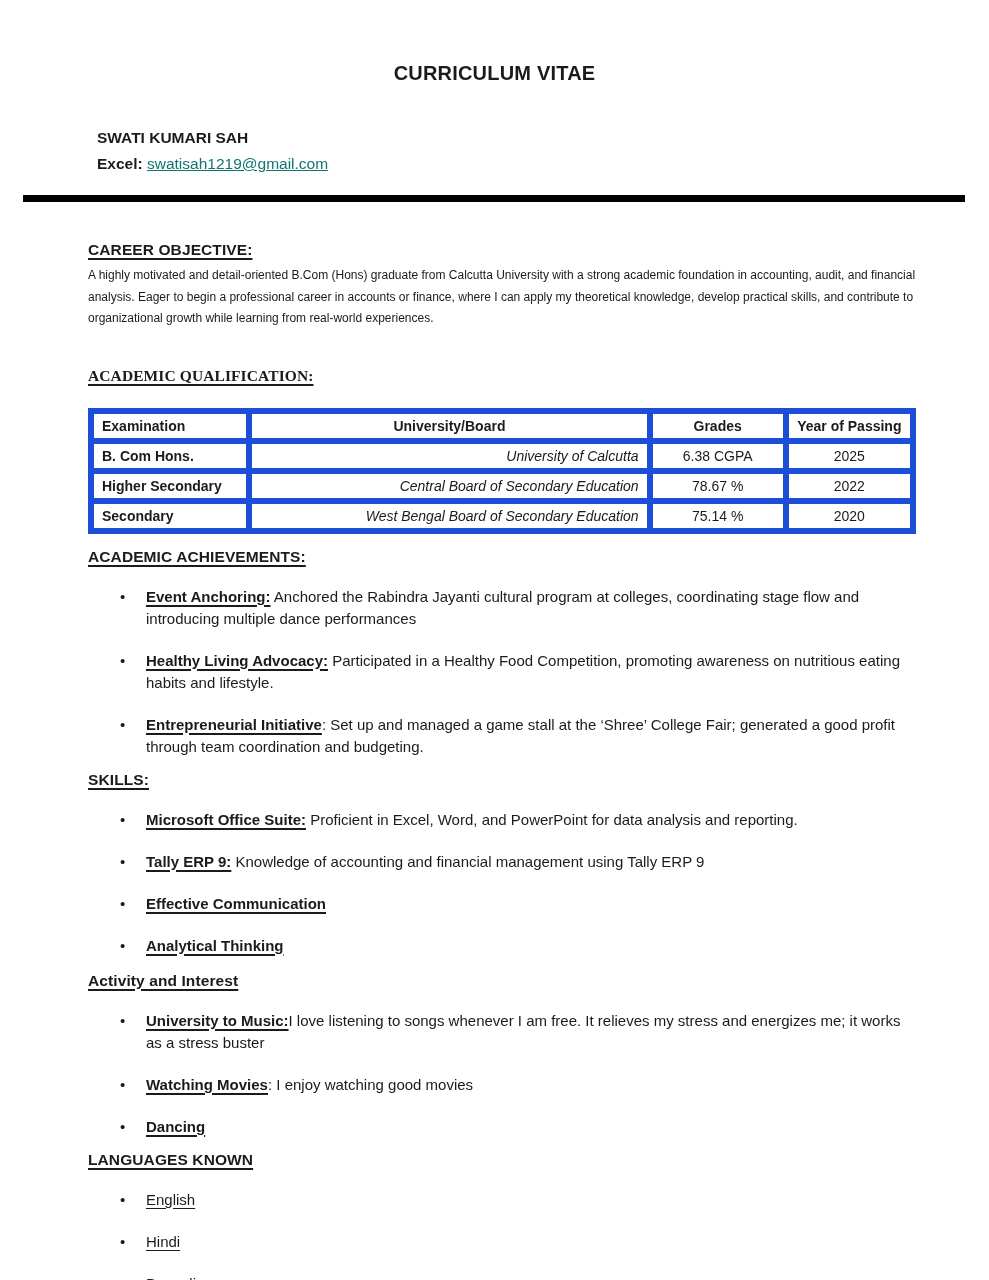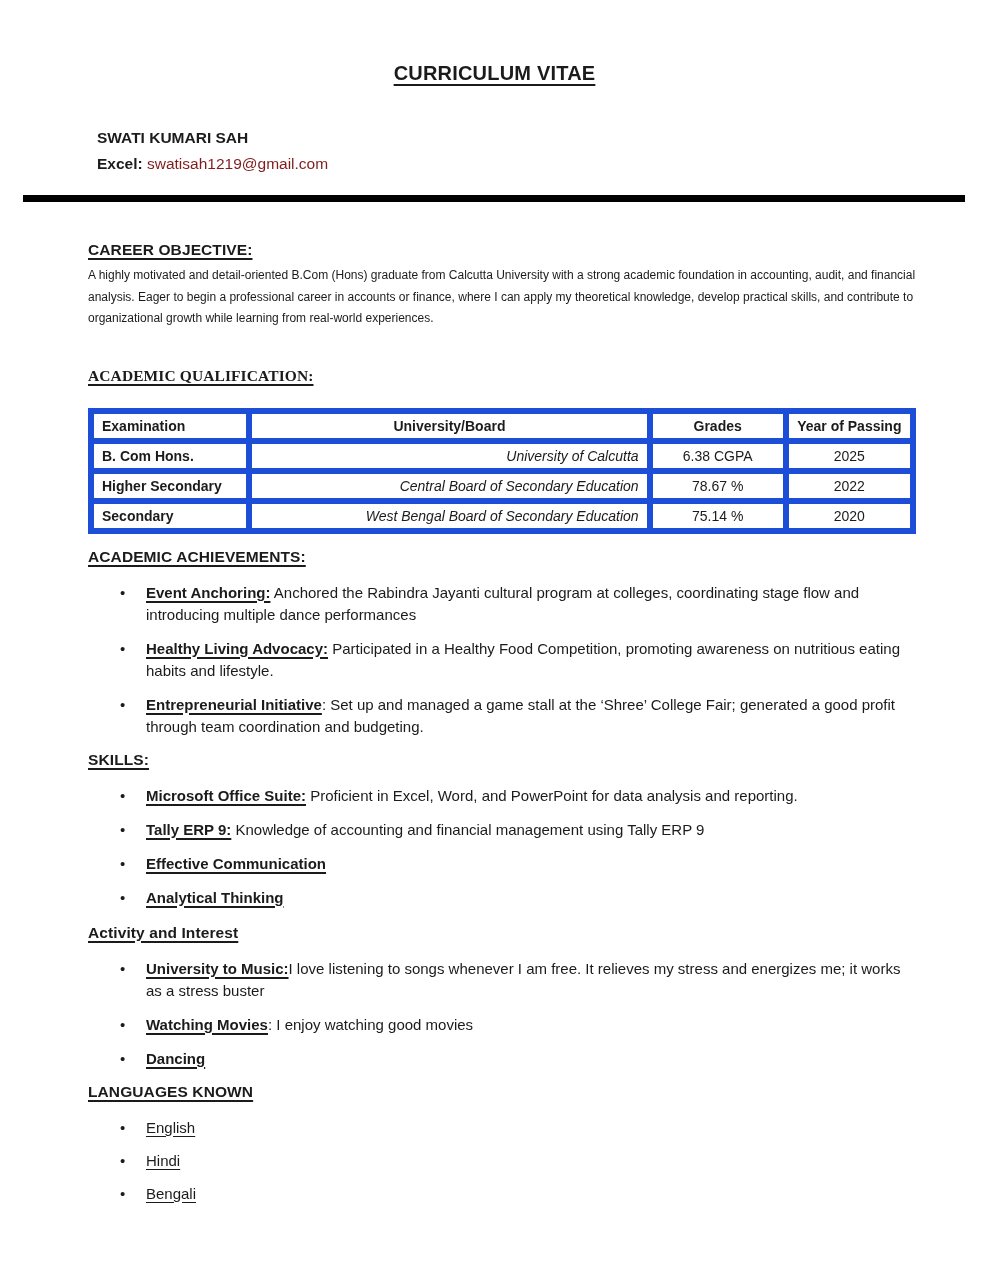--- a/index.html
+++ b/index.html
@@ -19,34 +19,34 @@
   }
   
   .doc-title {
     text-align: center;
     font-size: 20px;
     font-weight: bold;
     letter-spacing: 0.2px;
     margin-right: 20px;
   }
   .doc-title span {
-    text-decoration: underline;
     text-decoration-thickness: 2px;
     text-underline-offset: 4px;
   }
   
   .contact-block {
     margin: 40px 0 0 9px;
     font-size: 15.5px;
     line-height: 26px;
   }
   .contact-name { font-weight: bold; }
   .bold { font-weight: bold; }
   .link {
-    color: #7f1d1d;
+    color: #0f766e;
+    text-decoration: underline;
     cursor: pointer;
   }
   
   .thick-rule {
     border: none;
     height: 7px;
     background: #000000;
     margin: 18px 0 0 -65px;
     width: 942px;
   }
@@ -93,20 +93,21 @@
     list-style: none;
     margin: 16px 0 2px 32px;
   }
   .bullets li {
     position: relative;
     padding-left: 26px;
     font-size: 15px;
     line-height: 22px;
     margin-bottom: 12px;
     max-width: 790px;
+    margin-top: 20px;
   }
   .bullets li::before {
     content: "\2022";
     position: absolute;
     left: 0;
     top: 0;
     font-size: 15px;
   }
   .bullet-title {
     font-weight: bold;

